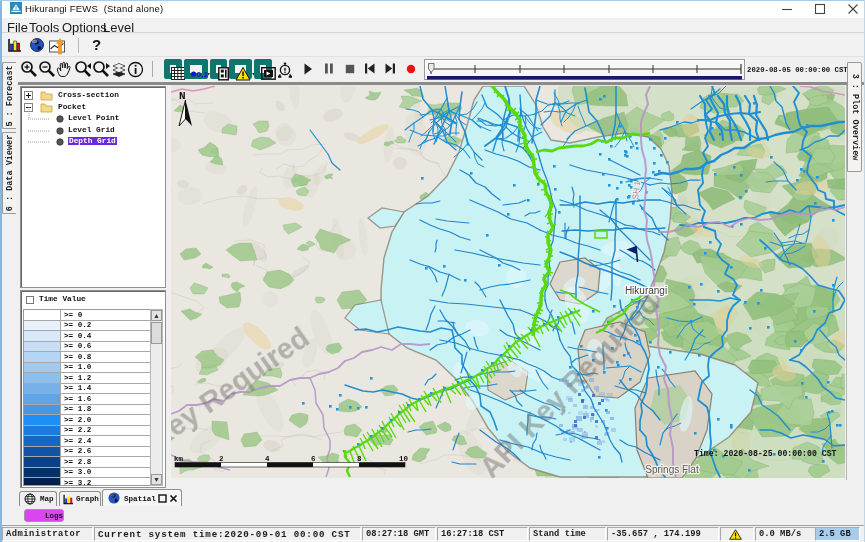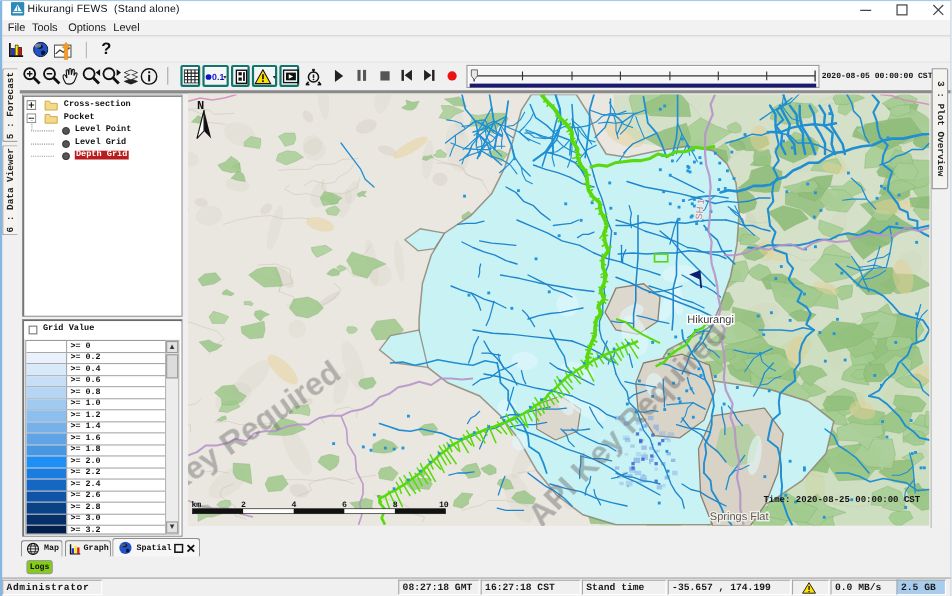--- a/index.html
+++ b/index.html
@@ -8,27 +8,27 @@
 
 #frame-l { left:0; top:0; width:2px; height:542px; background:#86b7e0; z-index:50; }
 #frame-t { left:0; top:0; width:865px; height:1px; background:#a8cbe6; z-index:50; }
 #frame-r { right:0; top:0; width:1px; height:542px; background:#c2d5e2; z-index:50; }
 
 #titlebar { left:2px; top:0; width:862px; height:19px; background:#ffffff; }
 #apicon { left:8px; top:2px; width:12px; height:12px; background:#2e8bb5; border-radius:1px; }
 #title-text { left:23px; top:3px; font-size:9.5px; color:#111; letter-spacing:0.2px; }
 .winbtn { top:0; width:30px; height:19px; color:#333; }
 
-#menubar { left:2px; top:18px; width:862px; height:15px; background:#f2f2f2; font-size:10px; color:#1a1a1a; border-bottom:1px solid #d5d5d5;}
+#menubar { left:2px; top:18px; width:862px; height:15px; background:#f2f2f2; font-size:13px; color:#1a1a1a; border-bottom:1px solid #d5d5d5;}
 .mitem { position:absolute; top:0px; }
 
 #toolbar1 { left:2px; top:35px; width:862px; height:22px; background:#f2f2f2; border-bottom:1px solid #e0e0e0; }
 
 #toolbar2 { left:0px; top:57px; width:865px; height:25px; background:#f0f0f0; }
-.tbtn { position:absolute; top:2px; height:20px; background:#f4f4f4; border:2px solid #0f766e; border-radius:2px; box-shadow:inset 0 1px 0 #fff;text-align:right; }
+.tbtn { position:absolute; top:2px; height:20px; background:#f4f4f4; border:6px solid #0f766e; border-radius:2px; box-shadow:inset 0 1px 0 #fff;text-align:right; }
 #darkband { left:2px; top:82px; width:863px; height:3px; background:#8a8a8a; }
 
 #lstrip { left:2px; top:57px; width:16px; height:468px; background:#f0f0f0; }
 .vtab { position:absolute; left:2px; width:14px; background:#f4f3ef; border:1px solid #9a9a9a; border-radius:2px 0 0 2px; border-right:none; }
 .vtab span { position:absolute; left:50%; top:50%; transform:translate(-50%,-50%) rotate(-90deg); white-space:nowrap; font-family:"Liberation Mono",monospace; font-size:8.5px; font-weight:bold; color:#222; }
 
 #rstrip { left:846px; top:85px; width:19px; height:395px; background:#f0f0f0; border-left:1px solid #b5b5b5;}
 #rtab { position:absolute; left:847px; top:62px; width:15px; height:110px; background:#f4f3ef; border:1px solid #9a9a9a; border-radius:0 2px 2px 0; z-index:5;}
 #rtab span { position:absolute; left:50%; top:50%; transform:translate(-50%,-50%) rotate(90deg); white-space:nowrap; font-family:"Liberation Mono",monospace; font-size:8.5px; font-weight:bold; color:#222; }
 
@@ -43,21 +43,21 @@
 .lsw { position:absolute; left:0; top:0; width:37px; height:9.5px; border-right:1px solid #a8a8a8; }
 .llb { position:absolute; left:40px; top:0.5px; font-family:"Liberation Mono",monospace; font-size:7.6px; font-weight:bold; color:#111; }
 #lscroll { position:absolute; right:2px; top:18px; width:13px; height:177px; background:#ececec; border:1px solid #b5b5b5; }
 .sarr { position:absolute; left:0; width:11px; height:11px; background:#e2e2e2; border:1px solid #9a9a9a; font-size:7px; text-align:center; line-height:10px; color:#333;}
 
 #mapbox { left:171px; top:85px; width:674px; height:393px; background:#e9e6df; overflow:hidden; }
 
 .btab { position:absolute; background:#f0f0f0; border:1px solid #8f8f8f; border-bottom:none; border-radius:3px 3px 0 0; font-family:"Liberation Mono",monospace; font-size:7.6px; font-weight:bold; color:#111; }
 #status { left:2px; top:525px; width:863px; height:17px; background:#f0f0f0; border-top:1px solid #9f9f9f; }
 .scell { position:absolute; top:1px; height:14px; border:1px solid #a8a8a8; border-right-color:#fff; border-bottom-color:#fff; font-family:"Liberation Mono",monospace; font-size:8.8px; font-weight:bold; color:#1a1a1a; padding:1px 0 0 3px; white-space:nowrap; overflow:hidden;}
-#logsbtn { left:24px; top:509px; width:24px; height:13px; background:#84cc16; border:1px solid #9a9a9a; border-radius:3px; font-family:"Liberation Mono",monospace; font-size:7.5px; font-weight:bold; color:#111; text-align:center; line-height:12px;}
+#logsbtn { left:24px; top:509px; width:40px; height:13px; background:#d946ef; border:1px solid #9a9a9a; border-radius:3px; font-family:"Liberation Mono",monospace; font-size:7.5px; font-weight:bold; color:#111; text-align:right; line-height:12px;}
 svg { display:block; }
 </style></head>
 <body>
 <div class="abs" id="frame-l"></div>
 <div class="abs" id="frame-t"></div>
 <div class="abs" id="frame-r"></div>
 
 <div class="abs" id="titlebar">
   <div class="abs" id="apicon">
     <svg width="12" height="12" viewBox="0 0 12 12">
@@ -303,29 +303,29 @@
         </svg>
       <span class="txt" style="left:45px;top:1px">Level Grid</span>
     </div>
     <div class="trow">
       <svg class="abs" style="left:5px;top:5px" width="22" height="2">
           <line x1="0" y1="1" x2="22" y2="1" stroke="#999" stroke-dasharray="1,1"></line>
         </svg>
       <svg class="abs" style="left:33px;top:2px" width="8" height="8">
           <circle cx="4" cy="4" r="3.2" fill="#555" stroke="#222" stroke-width="0.7"></circle>
         </svg>
-      <span class="txt" style="left:45px;top:1px;background:#b91c1c;color:#fff;padding:0 1px">Depth Grid</span>
+      <span class="txt" style="left:45px;top:1px;background:#6d28d9;color:#fff;padding:0 1px">Depth Grid</span>
     </div>
   </div>
 </div>
 
 <div class="abs" id="legendpanel">
   <div id="lheader">
       <span id="lcheck"></span>
-      <span style="position:absolute;left:17px;top:3px">Grid Value</span>
+      <span style="position:absolute;left:17px;top:3px">Time Value</span>
     </div>
   <div id="ltable">
 <div class="lrow">
         <div class="lsw" style="background:#ffffff"></div>
         <div class="llb">&gt;= 0</div>
       </div>
 <div class="lrow">
         <div class="lsw" style="background:#e9f2fc"></div>
         <div class="llb">&gt;= 0.2</div>
       </div>
@@ -1645,20 +1645,21 @@
       <rect x="1" y="1" width="7" height="7" fill="none" stroke="#111" stroke-width="1.4"></rect>
     </svg>
   <svg class="abs" style="left:66px;top:4px" width="9" height="9">
       <path d="M1.5 1.5 L7.5 7.5 M7.5 1.5 L1.5 7.5" stroke="#111" stroke-width="1.6"></path>
     </svg>
 </div>
 <div class="abs" id="logsbtn">Logs</div>
 
 <div class="abs" id="status">
   <div class="scell" style="left:0px;width:91px;letter-spacing:0.5px">Administrator</div>
+  <div class="scell" style="left:92px;width:267px;font-size:9.2px;letter-spacing:0.8px">Current system time:2020-09-01 00:00 CST</div>
   <div class="scell" style="left:360px;width:74px">08:27:18 GMT</div>
   <div class="scell" style="left:435px;width:91px">16:27:18 CST</div>
   <div class="scell" style="left:527px;width:77px">Stand time</div>
   <div class="scell" style="left:605px;width:112px">-35.657 , 174.199</div>
   <div class="scell" style="left:718px;width:34px">
     <svg style="position:absolute;left:8px;top:1px" width="13" height="11" viewBox="0 0 14 12">
         <path d="M7 0.8 L13.4 11.2 L0.6 11.2 Z" fill="#ffe000" stroke="#111" stroke-width="0.9"></path>
         <rect x="6.4" y="4" width="1.3" height="4" fill="#111"></rect>
         <rect x="6.4" y="9" width="1.3" height="1.3" fill="#111"></rect>
       </svg>

